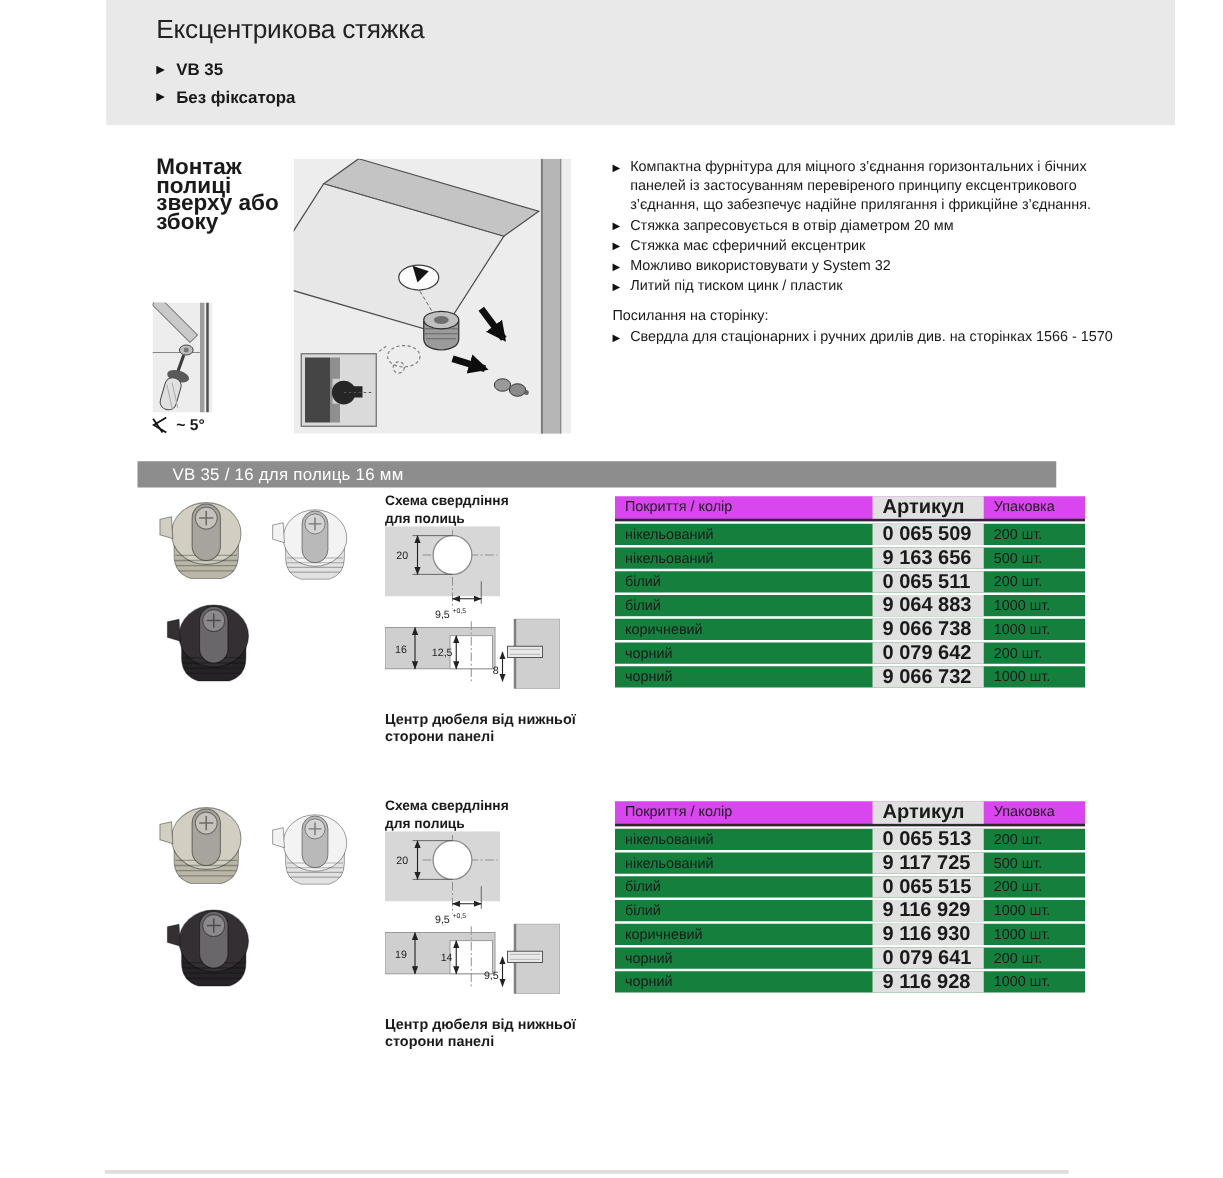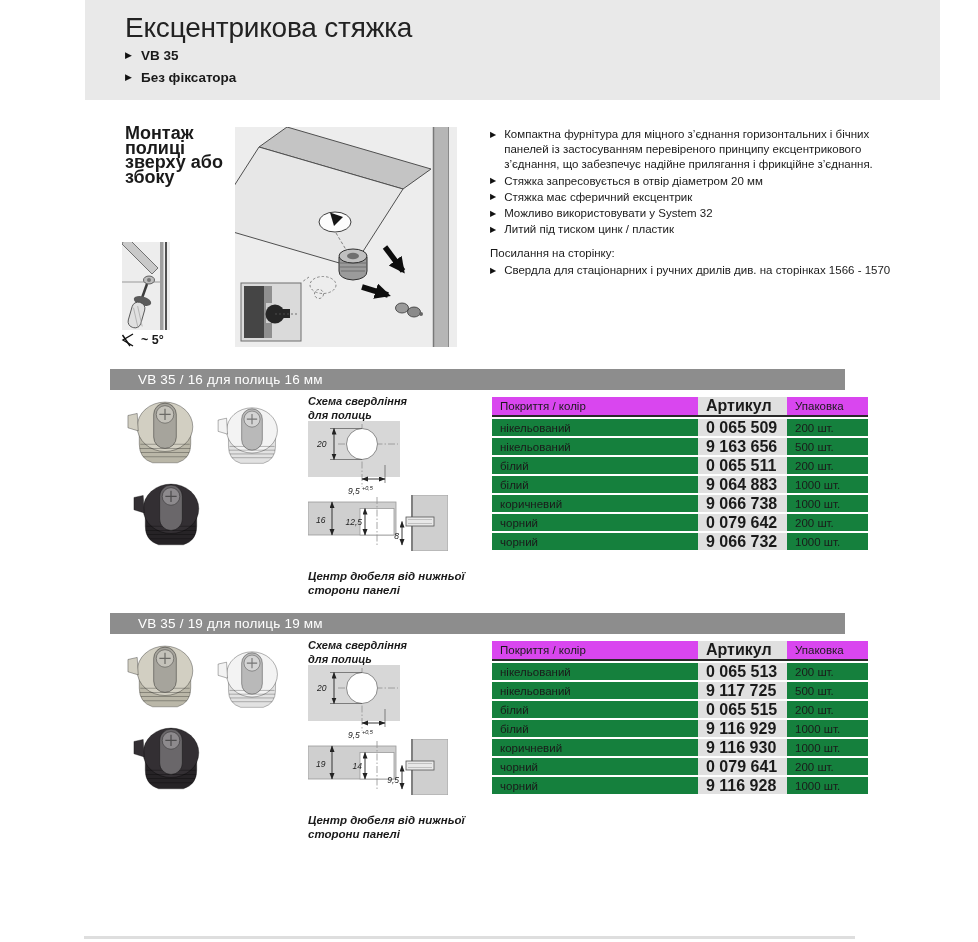--- a/index.html
+++ b/index.html
@@ -2,21 +2,21 @@
 <html><head>
 <meta charset="utf-8">
 <style>
   html,body{margin:0;padding:0;background:#fff;}
   *{box-sizing:border-box;}
   .page{position:relative;width:978px;height:942px;background:#fff;overflow:hidden;
         font-family:"Liberation Sans",sans-serif;color:#1a1a1a;-webkit-font-smoothing:antialiased;}
 
   
   .topbox{position:absolute;left:85px;top:0;width:855px;height:100px;background:#e9e9e9;}
-  .page-title{position:absolute;left:40px;top:12px;margin:0;font-size:28px;font-weight:400;letter-spacing:-0.2px;color:#222;}
+  .page-title{position:absolute;left:40px;top:12px;margin:0;font-size:21px;font-weight:400;letter-spacing:-0.2px;color:#222;}
   .hbullets{position:absolute;left:40px;top:44px;}
   .hbullet{display:flex;align-items:center;height:22px;}
   .tri{font-size:9px;line-height:1;margin-right:9px;color:#111;}
   .hbl{font-size:13.5px;font-weight:700;}
 
   
   .mounting-label{position:absolute;left:125px;top:126px;width:118px;font-size:18px;font-weight:700;line-height:14.5px;}
   .main-illo{position:absolute;left:235px;top:127px;}
   .tilt-illo{position:absolute;left:122px;top:242px;}
   .angle-row{position:absolute;left:120px;top:333px;display:flex;align-items:center;gap:5px;}
@@ -32,21 +32,21 @@
   .section{position:absolute;left:110px;width:760px;height:240px;}
   #sec16{top:369px;}
   #sec19{top:613px;}
   .secbar{position:absolute;left:0;top:0;width:735px;height:21px;background:#8d8d8d;color:#fff;
           font-size:13.5px;line-height:21px;padding-left:28px;letter-spacing:.2px;}
   .photos{position:absolute;left:8px;top:28px;width:190px;height:170px;}
   .photo-nickel{position:absolute;left:6px;top:2px;}
   .photo-white{position:absolute;left:96px;top:8px;}
   .photo-black{position:absolute;left:12px;top:84px;}
 
-  .diagcol{position:absolute;left:198px;top:26px;width:175px;height:210px;font-style:italic;}
+  .diagcol{position:absolute;left:198px;top:26px;width:175px;height:210px;}
   .diag-head{font-size:11px;font-weight:700;line-height:13.5px;width:118px;}
   .diag1{position:absolute;left:0;top:26px;}
   .diag2{position:absolute;left:0;top:100px;}
   .diag-note{position:absolute;left:0;top:174px;width:172px;font-size:11.5px;font-weight:700;line-height:14px;}
 
   .ptable{position:absolute;left:382px;top:28px;width:376px;font-size:11.5px;}
   .thead{display:flex;height:20px;background:#d946ef;border-bottom:2px solid #2a2a2a;align-items:center;}
   .trow{display:flex;height:17px;margin-top:2px;background:#15803d;align-items:center;}
   .c{padding-left:8px;height:100%;display:flex;align-items:center;}
   .c.coat{width:206px;}
@@ -292,21 +292,20 @@
           <div class="trow">
           <div class="c coat">чорний</div>
           <div class="c art">9 066 732</div>
           <div class="c pack">1000 шт.</div>
         </div>
         </div>
     </div>
   </section>
 
   <section class="section" id="sec19">
-    <div class="secbar">VB 35 / 19 для полиць 19 мм</div>
 
     <div class="photos">
       <svg class="photo-nickel" width="82" height="70" style="--base:#d2cfc2;--drum:#bab7a8;--slot:#a6a49c;--screw:#c4c2ba">
           <use href="#cam-conn"></use>
         </svg>
       <svg class="photo-white" width="76" height="64" style="--base:#f3f3f3;--drum:#e2e2e2;--slot:#b9b9b9;--screw:#d4d4d4">
           <use href="#cam-conn"></use>
         </svg>
       <svg class="photo-black" width="82" height="70" style="--base:#332f33;--drum:#262326;--slot:#6a676a;--screw:#8d8a8d">
           <use href="#cam-conn"></use>

